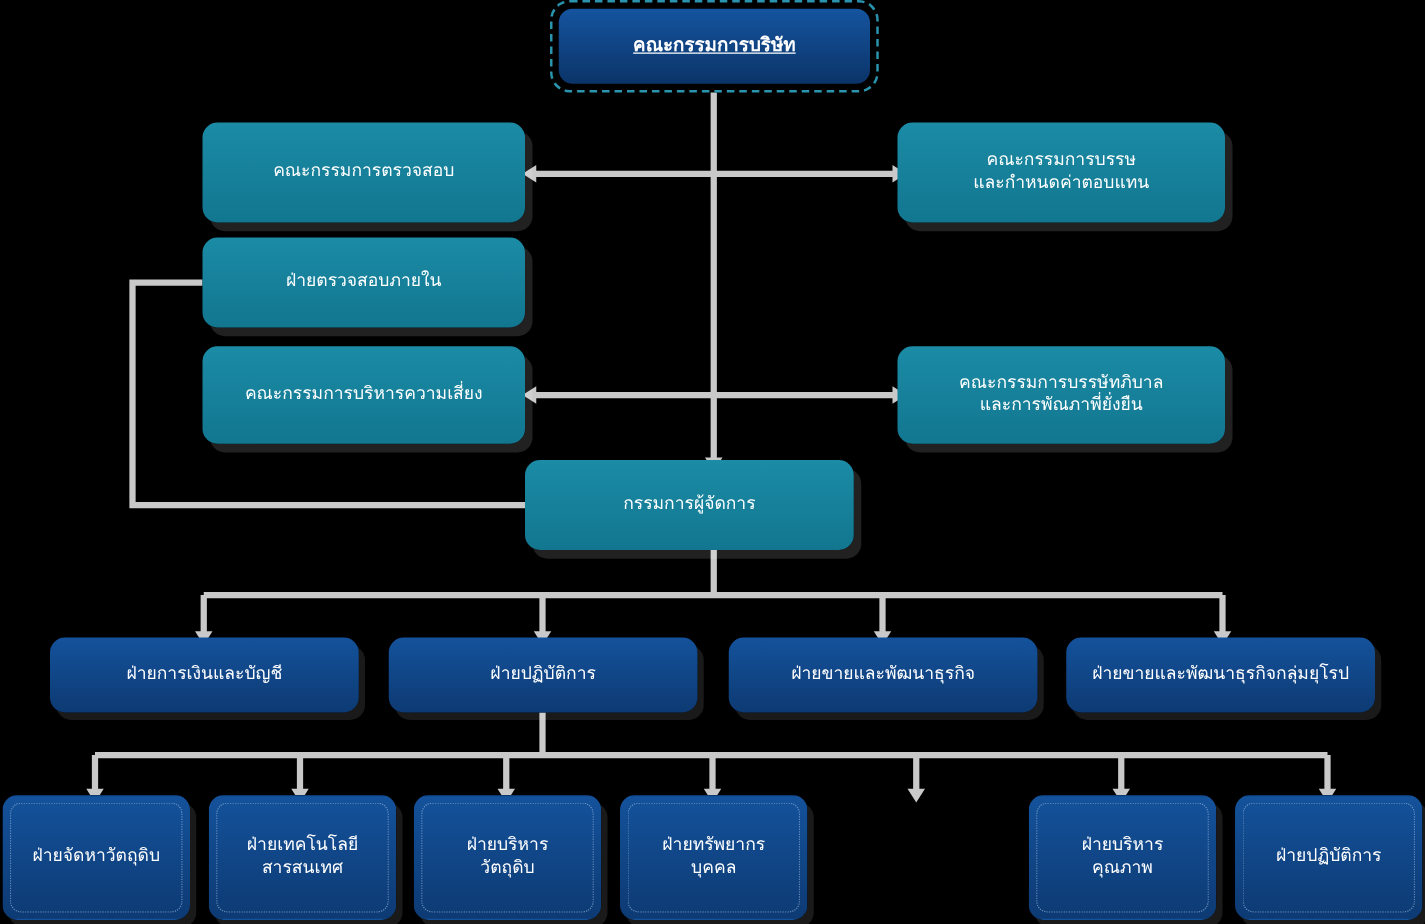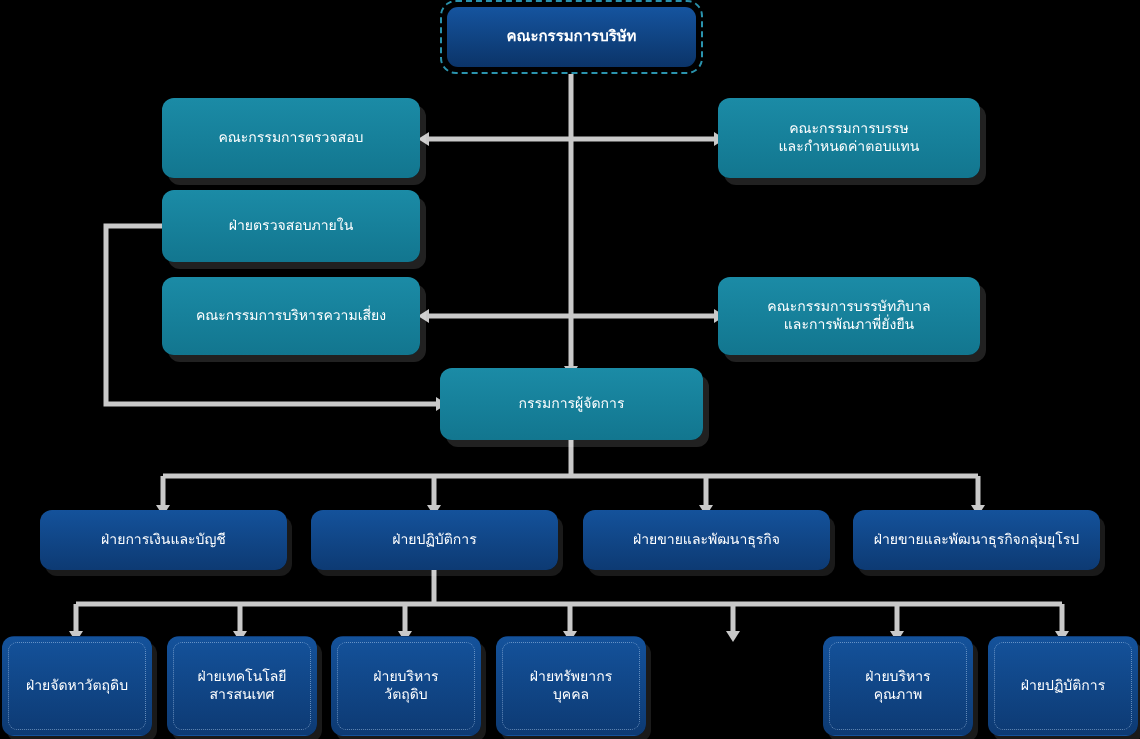--- a/index.html
+++ b/index.html
@@ -56,21 +56,21 @@
     border-radius:16px;
     padding:5px;
     box-sizing:border-box;
     z-index:6;
   }
   .rootwrap .node{
     position:static;width:100%;height:100%;
     border-radius:11px;
     background:linear-gradient(180deg,#15549f 0%,#0b3468 100%);
     box-shadow:none;
-    font-size:15px;font-weight:bold;
+    font-size:15px;font-weight:bold;text-decoration:underline;
   }
 
   .bold{font-weight:bold;}
 </style>
 </head>
 <body>
 
 <div id="stage">
 
   <svg id="wires" viewBox="0 0 1140 739">
@@ -146,21 +146,21 @@
 
   <div class="node teal" style="left:162px;top:277px;width:258px;height:78px;">
     <span class="lbl">คณะกรรมการบริหารความเสี่ยง</span>
   </div>
 
   <div class="node teal" style="left:718px;top:277px;width:262px;height:78px;flex-direction:column;">
     <span class="lbl">คณะกรรมการบรรษัทภิบาล</span>
     <span class="lbl">และการพัณภาพี่ยั่งยืน</span>
   </div>
 
-  <div class="node teal" style="left:440px;top:368px;width:263px;height:72px;">
+  <div class="node teal" style="left:420px;top:368px;width:263px;height:72px;">
     <span class="lbl">กรรมการผู้จัดการ</span>
   </div>
 
   <div class="node blue" style="left:40px;top:510px;width:247px;height:60px;">
     <span class="lbl">ฝ่ายการเงินและบัญชี</span>
   </div>
   <div class="node blue" style="left:311px;top:510px;width:247px;height:60px;">
     <span class="lbl">ฝ่ายปฏิบัติการ</span>
   </div>
   <div class="node blue" style="left:583px;top:510px;width:247px;height:60px;">

